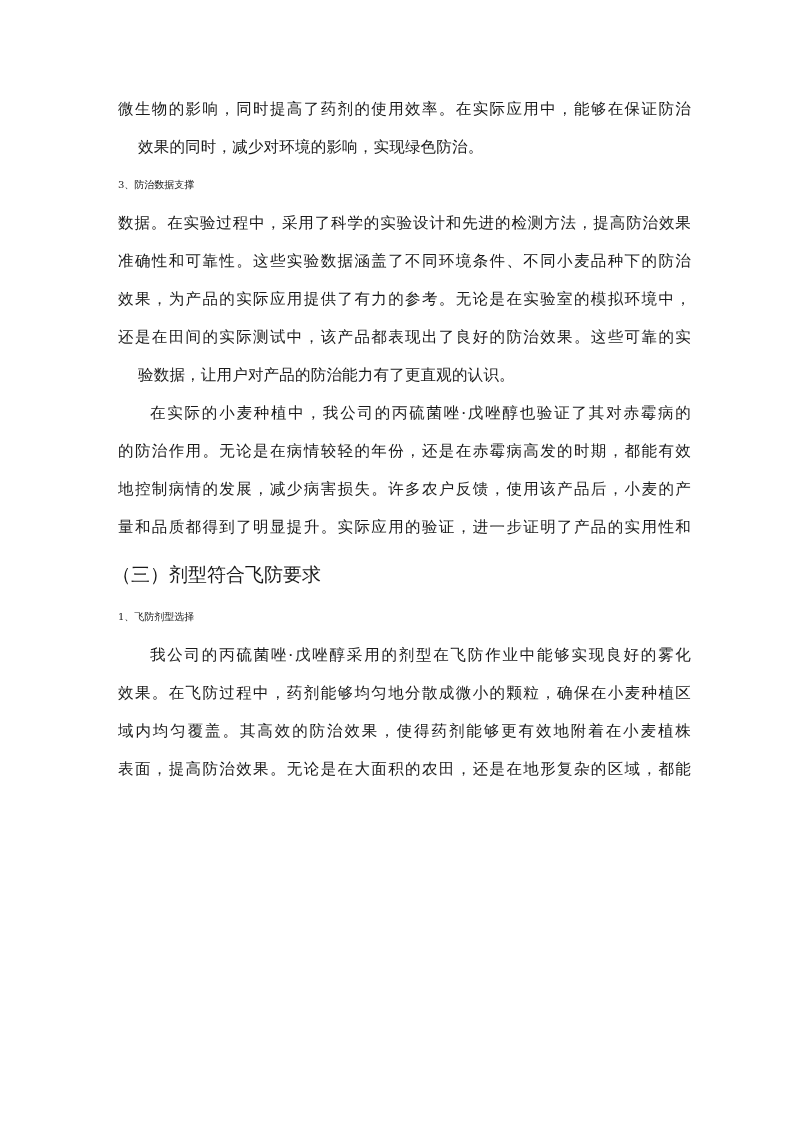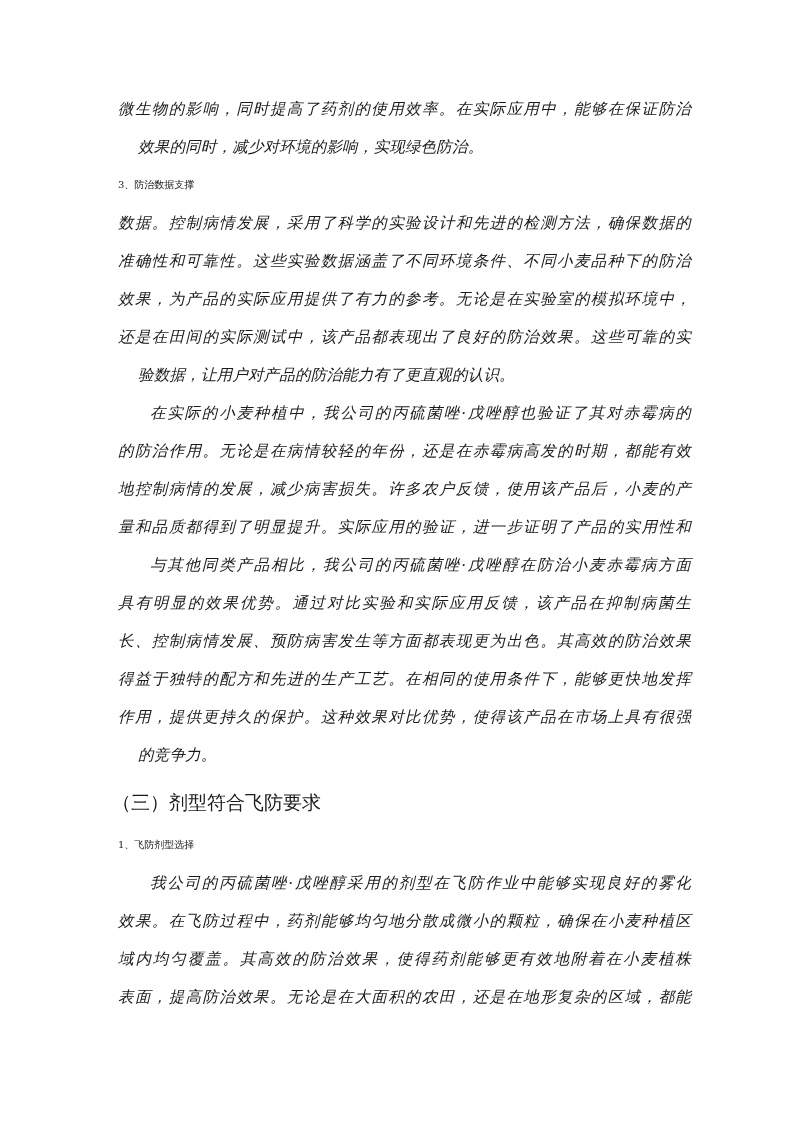--- a/index.html
+++ b/index.html
@@ -1,55 +1,47 @@
 <!DOCTYPE html>
 <html><head>
 <meta charset="utf-8">
 <style>
   html, body { margin: 0; padding: 0; background: #ffffff; }
   body { width: 793px; height: 1122px; position: relative; overflow: hidden;
          font-family: "DejaVu Serif", "Liberation Serif", serif; color: #1a1a1a; }
   .page { position: absolute; left: 118px; top: 90px; width: 573px; }
   .line { font-size: 15.5px; line-height: 38px; height: 38px; white-space: nowrap;
-          text-align: justify; text-align-last: justify; letter-spacing: 0.2px; font-style: italic; }
+          text-align: justify; text-align-last: justify; letter-spacing: 0.2px; }
   .line.last { text-align-last: left; margin-left: 20px; }
   .indent { padding-left: 32px; }
   .sub { font-size: 10px; line-height: 38px; height: 38px; }
   .heading { font-size: 19px; line-height: 48px; height: 48px; margin-left: -6px; margin-top: 4px; }
   .para { margin: 0; }
 </style>
 </head>
 <body>
 
 <div class="page">
   <div class="para">
     <div class="line">微生物的影响，同时提高了药剂的使用效率。在实际应用中，能够在保证防治</div>
     <div class="line last">效果的同时，减少对环境的影响，实现绿色防治。</div>
   </div>
   <div class="sub">3、防治数据支撑</div>
   <div class="para">
-    <div class="line">数据。控制病情发展，采用了科学的实验设计和先进的检测方法，确保数据的</div>
+    <div class="line">数据。在实验过程中，采用了科学的实验设计和先进的检测方法，提高防治效果</div>
     <div class="line">准确性和可靠性。这些实验数据涵盖了不同环境条件、不同小麦品种下的防治</div>
     <div class="line">效果，为产品的实际应用提供了有力的参考。无论是在实验室的模拟环境中，</div>
     <div class="line">还是在田间的实际测试中，该产品都表现出了良好的防治效果。这些可靠的实</div>
     <div class="line last">验数据，让用户对产品的防治能力有了更直观的认识。</div>
   </div>
   <div class="para">
     <div class="line indent">在实际的小麦种植中，我公司的丙硫菌唑·戊唑醇也验证了其对赤霉病的</div>
     <div class="line">的防治作用。无论是在病情较轻的年份，还是在赤霉病高发的时期，都能有效</div>
     <div class="line">地控制病情的发展，减少病害损失。许多农户反馈，使用该产品后，小麦的产</div>
     <div class="line">量和品质都得到了明显提升。实际应用的验证，进一步证明了产品的实用性和</div>
-  </div>
-  <div class="para">
-    <div class="line indent">与其他同类产品相比，我公司的丙硫菌唑·戊唑醇在防治小麦赤霉病方面</div>
-    <div class="line">具有明显的效果优势。通过对比实验和实际应用反馈，该产品在抑制病菌生</div>
-    <div class="line">长、控制病情发展、预防病害发生等方面都表现更为出色。其高效的防治效果</div>
-    <div class="line">得益于独特的配方和先进的生产工艺。在相同的使用条件下，能够更快地发挥</div>
-    <div class="line">作用，提供更持久的保护。这种效果对比优势，使得该产品在市场上具有很强</div>
-    <div class="line last">的竞争力。</div>
   </div>
   <div class="heading">（三）剂型符合飞防要求</div>
   <div class="sub">1、飞防剂型选择</div>
   <div class="para">
     <div class="line indent">我公司的丙硫菌唑·戊唑醇采用的剂型在飞防作业中能够实现良好的雾化</div>
     <div class="line">效果。在飞防过程中，药剂能够均匀地分散成微小的颗粒，确保在小麦种植区</div>
     <div class="line">域内均匀覆盖。其高效的防治效果，使得药剂能够更有效地附着在小麦植株</div>
     <div class="line">表面，提高防治效果。无论是在大面积的农田，还是在地形复杂的区域，都能</div>
   </div>
 </div>

